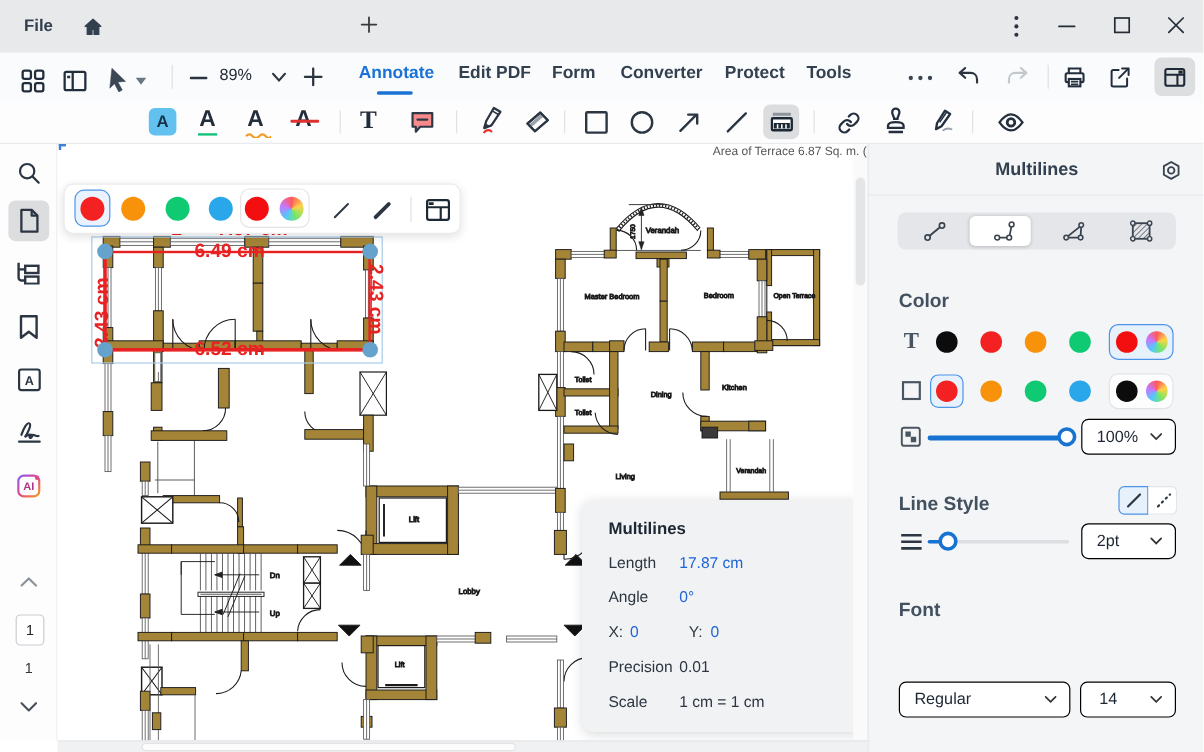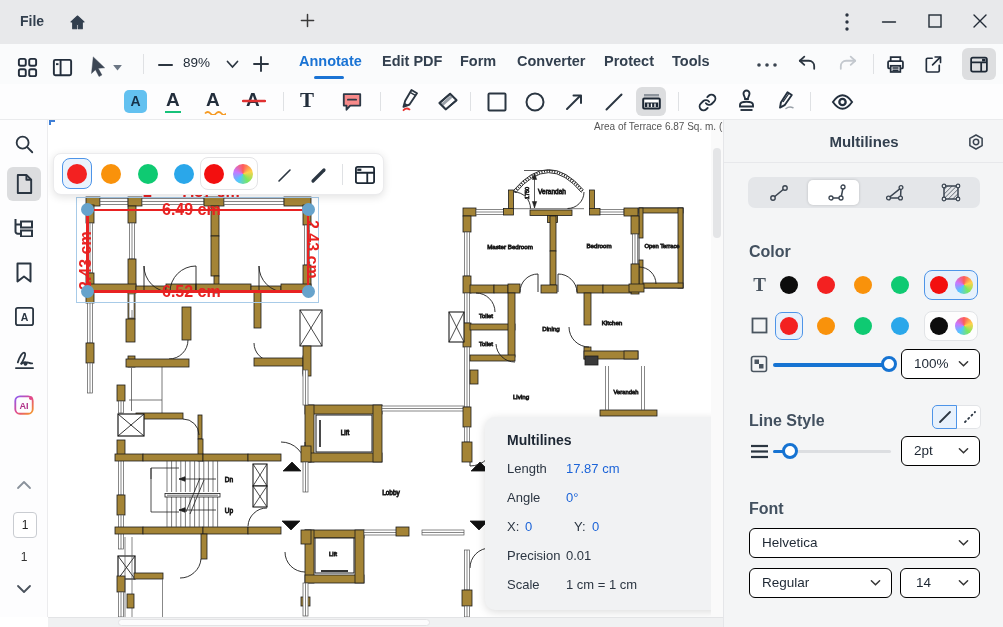--- a/index.html
+++ b/index.html
@@ -797,25 +797,20 @@
     <div class="abs" style="left:49px;top:329.5px;width:118px;height:3.5px;background:#dcdee1;border-radius:2px"></div>
     <div class="abs" style="left:49px;top:329.5px;width:17px;height:3.5px;background:#1673d2;border-radius:2px"></div>
     <div class="abs" style="left:58px;top:323px;width:16px;height:16px;border-radius:50%;background:#fff;border:3.5px solid #1673d2"></div>
     <div class="dropdown" style="left:177px;top:316px;width:79px;height:30px;line-height:28px;padding-left:12px">2pt
       <svg class="dd-chev" width="11" height="8" viewBox="0 0 12 8">
           <path d="M1.5 1.5 6 6l4.5-4.5" fill="none" stroke="#333" stroke-width="1.6" stroke-linecap="round"></path>
         </svg>
     </div>
 
     <div class="plabel" style="top:380px">Font</div>
-    <div class="dropdown" style="left:25px;top:408px;width:231px;height:30px;line-height:28px;padding-left:12px">Helvetica
-      <svg class="dd-chev" width="11" height="8" viewBox="0 0 12 8">
-          <path d="M1.5 1.5 6 6l4.5-4.5" fill="none" stroke="#333" stroke-width="1.6" stroke-linecap="round"></path>
-        </svg>
-    </div>
     <div class="dropdown" style="left:25px;top:448px;width:143px;height:30px;line-height:28px;padding-left:12px">Regular
       <svg class="dd-chev" width="11" height="8" viewBox="0 0 12 8">
           <path d="M1.5 1.5 6 6l4.5-4.5" fill="none" stroke="#333" stroke-width="1.6" stroke-linecap="round"></path>
         </svg>
     </div>
     <div class="dropdown" style="left:176px;top:448px;width:80px;height:30px;line-height:28px;padding-left:15px">14
       <svg class="dd-chev" width="11" height="8" viewBox="0 0 12 8">
           <path d="M1.5 1.5 6 6l4.5-4.5" fill="none" stroke="#333" stroke-width="1.6" stroke-linecap="round"></path>
         </svg>
     </div>

